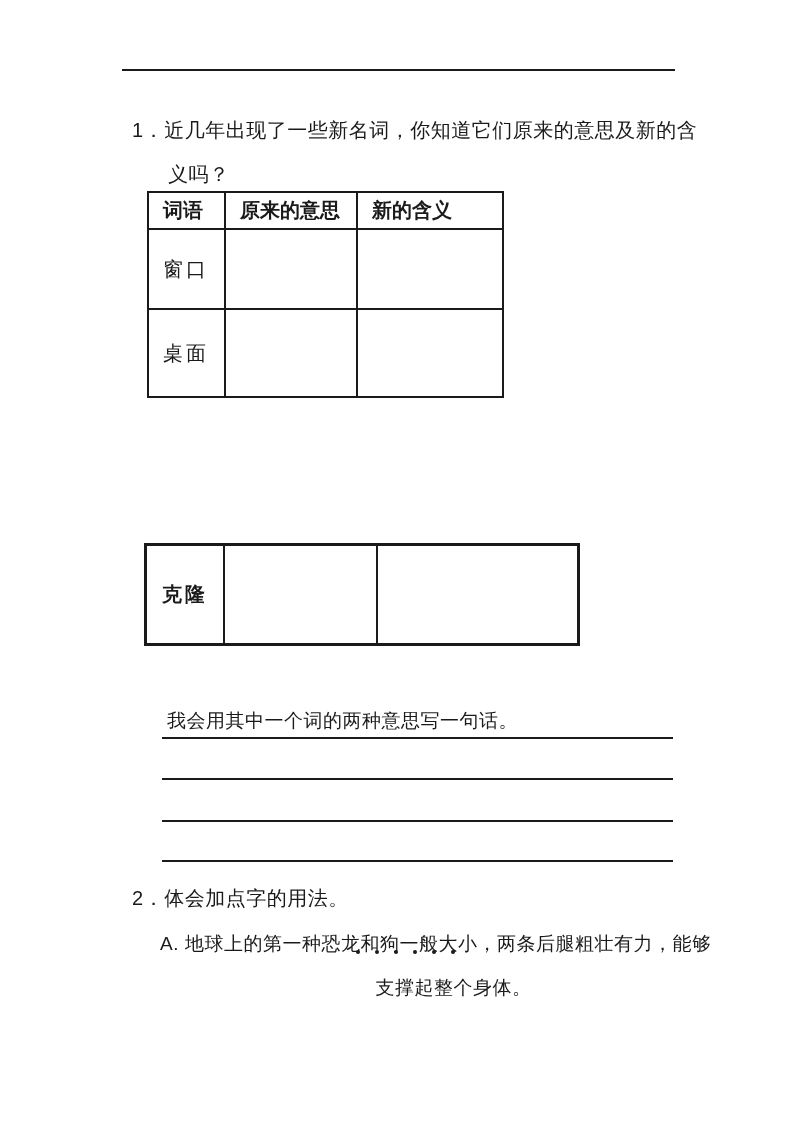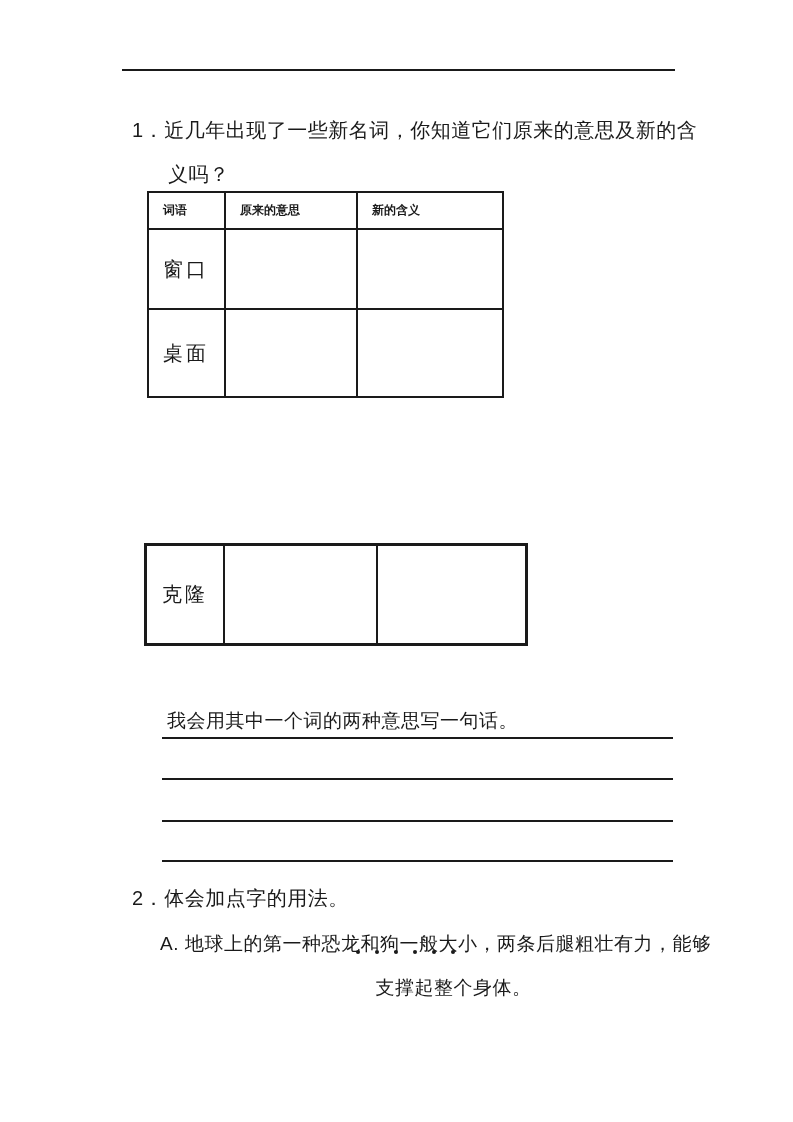--- a/index.html
+++ b/index.html
@@ -41,44 +41,45 @@
     table-layout: fixed;
   }
   .vocab-table th, .vocab-table td {
     border: 2px solid #1a1a1a;
     padding: 0 0 0 14px;
     text-align: left;
     vertical-align: middle;
     box-sizing: border-box;
   }
   .vocab-table th {
-    font-size: 12px;
+    font-size: 20px;
     font-weight: bold;
     height: 37px;
   }
   .col-word  { width: 77px; }
   .col-orig  { width: 132px; }
   .col-new   { width: 146px; }
   .row-1 { height: 80px; }
   .row-2 { height: 101px; }
   .row-3 { height: 88px; }
   .word-cell {
     font-family: "Liberation Serif", "DejaVu Serif", serif;
     font-size: 20px;
     letter-spacing: 3px;
   }
 
   
   .clone-box {
     position: absolute;
     left: 144px; top: 543px;
-    width: 384px; height: 103px;
+    width: 436px; height: 103px;
     border: 3px solid #1a1a1a;
     box-sizing: border-box;
     display: flex;
+    font-weight: bold;
   }
   .clone-c1 {
     flex: 0 0 78px;
     border-right: 2px solid #1a1a1a;
     box-sizing: border-box;
     display: flex; align-items: center;
     padding-left: 15px;
   }
   .clone-c2 {
     flex: 0 0 153px;

